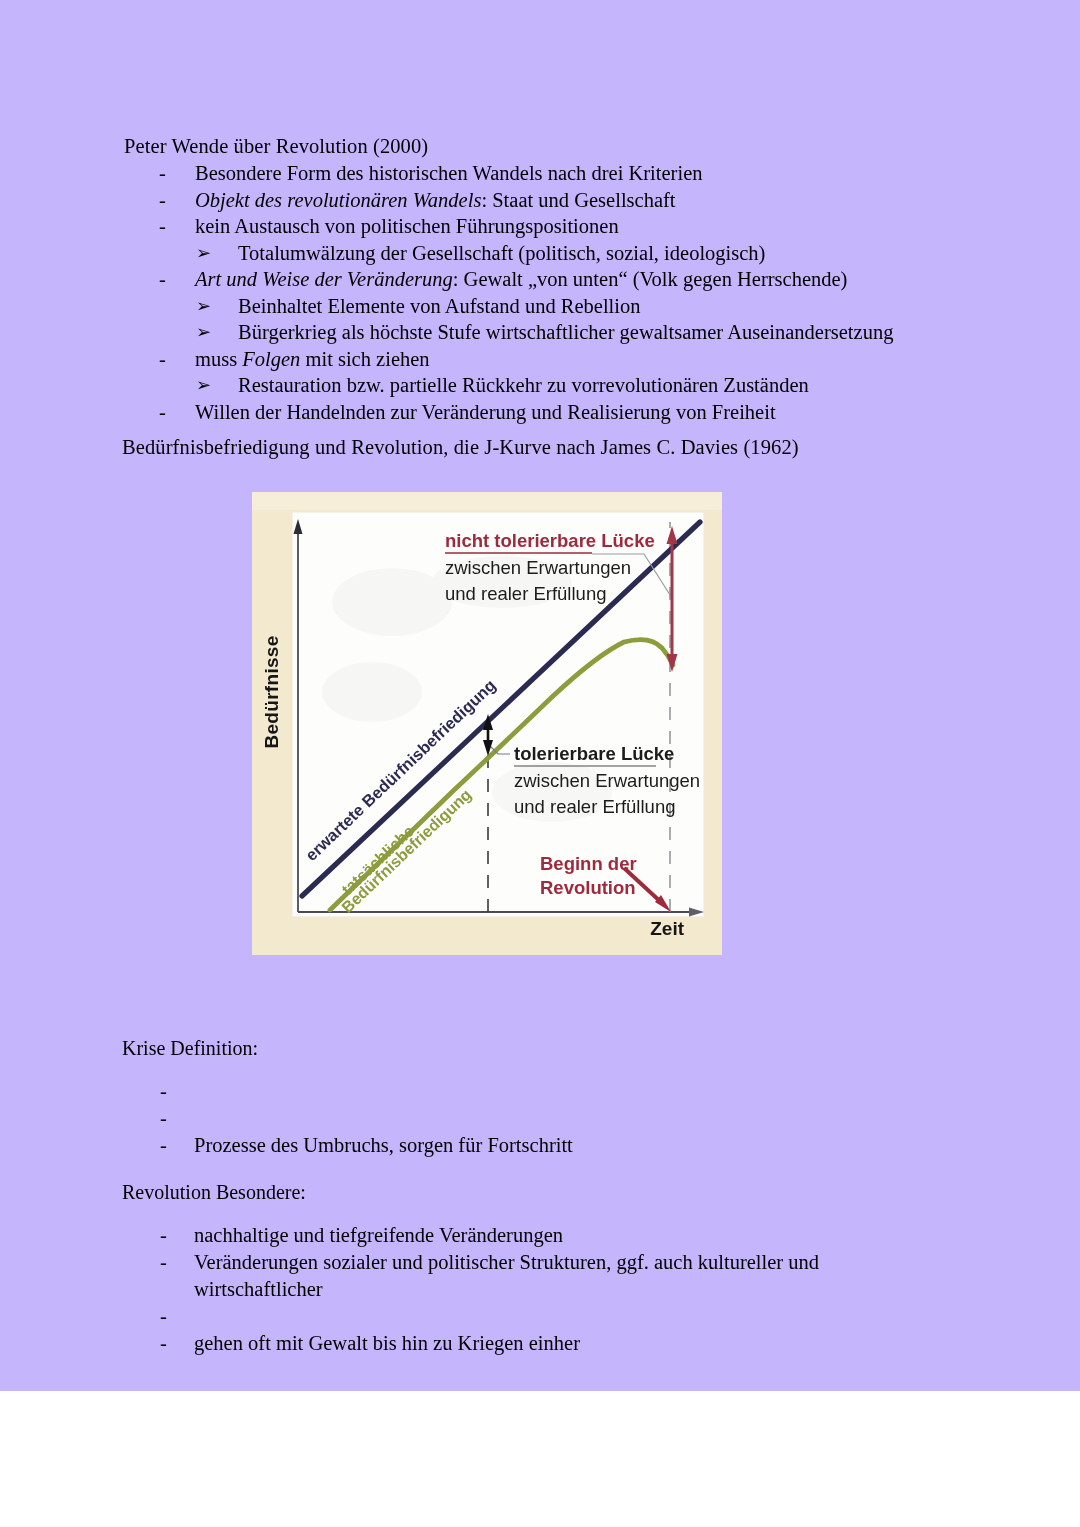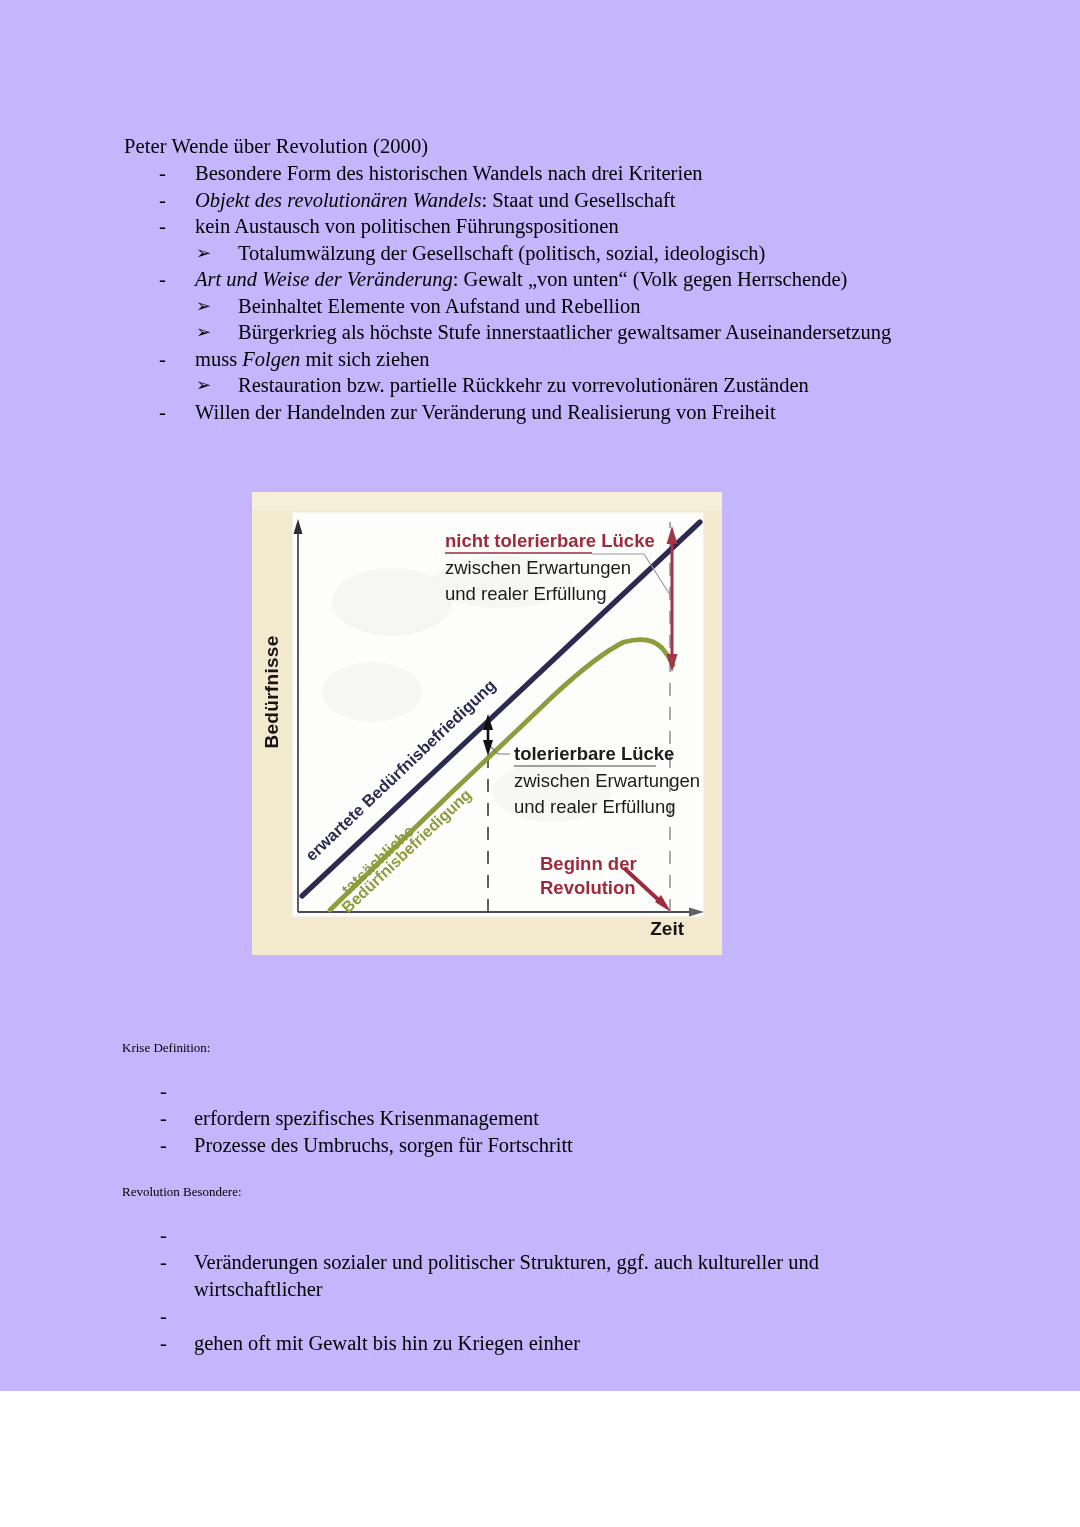--- a/index.html
+++ b/index.html
@@ -65,21 +65,21 @@
     padding-left: 72px;
     font-size: 18px;
     line-height: 26.5px;
   }
 
   .ital { font-style: italic; }
 
   
   .sec-heading {
     position: absolute;
-    font-size: 13px;
+    font-size: 20px;
     line-height: 26px;
     white-space: nowrap;
   }
   .sec-list {
     position: absolute;
     list-style: none;
     margin: 0;
     padding: 0;
   }
   .sec-list .bullet-row { line-height: 27px; }
@@ -123,36 +123,37 @@
       <li class="bullet-row lvl1">
         <span class="bullet-mark">-</span>
         <span class="bullet-text"><span class="ital">Art und Weise der Veränderung</span>: Gewalt „von unten“ (Volk gegen Herrschende)</span>
       </li>
       <li class="bullet-row lvl2">
         <span class="bullet-mark">➢</span>
         <span class="bullet-text">Beinhaltet Elemente von Aufstand und Rebellion</span>
       </li>
       <li class="bullet-row lvl2">
         <span class="bullet-mark">➢</span>
-        <span class="bullet-text">Bürgerkrieg als höchste Stufe innerstaatlicher gewaltsamer Auseinandersetzung</span>
+        <span class="bullet-text">Bürgerkrieg als höchste Stufe wirtschaftlicher gewaltsamer Auseinandersetzung</span>
       </li>
       <li class="bullet-row lvl1">
         <span class="bullet-mark">-</span>
         <span class="bullet-text">muss <span class="ital">Folgen</span> mit sich ziehen</span>
       </li>
       <li class="bullet-row lvl2">
         <span class="bullet-mark">➢</span>
         <span class="bullet-text">Restauration bzw. partielle Rückkehr zu vorrevolutionären Zuständen</span>
       </li>
       <li class="bullet-row lvl1">
         <span class="bullet-mark">-</span>
         <span class="bullet-text">Willen der Handelnden zur Veränderung und Realisierung von Freiheit</span>
       </li>
     </ul>
 
+  <div class="heading" style="left:122px; top:434px;">Bedürfnisbefriedigung und Revolution, die J-Kurve nach James C. Davies (1962)</div>
 
   <div class="figure">
     <svg width="470" height="463" viewBox="0 0 470 463" xmlns="http://www.w3.org/2000/svg">
 
       <rect x="0" y="0" width="470" height="463" fill="#f3e9cf"></rect>
 
       <rect x="0" y="0" width="470" height="18" fill="#f6eed8"></rect>
 
       <rect x="40" y="20" width="412" height="405" fill="#fdfdfb"></rect>
       <rect x="40" y="20" width="412" height="405" fill="none" stroke="#efe7d6" stroke-width="1"></rect>
@@ -216,33 +217,33 @@
   </div>
 
   <div class="sec-heading" style="left:122px; top:1035px;">Krise Definition:</div>
 
   <ul class="sec-list" id="list2" style="left:122px; top:1078px; width:840px;">
       <li class="bullet-row lvl1">
         <span class="bullet-mark">-</span>
       </li>
       <li class="bullet-row lvl1">
         <span class="bullet-mark">-</span>
-        <span class="bullet-text">erfordern spezifisches Krisenmanagement</span>
       </li>
       <li class="bullet-row lvl1">
         <span class="bullet-mark">-</span>
         <span class="bullet-text">Prozesse des Umbruchs, sorgen für Fortschritt</span>
       </li>
     </ul>
 
   <div class="sec-heading" style="left:122px; top:1179px;">Revolution Besondere:</div>
 
   <ul class="sec-list" id="list3" style="left:122px; top:1222px; width:840px;">
       <li class="bullet-row lvl1">
         <span class="bullet-mark">-</span>
+        <span class="bullet-text">nachhaltige und tiefgreifende Veränderungen</span>
       </li>
       <li class="bullet-row lvl1">
         <span class="bullet-mark">-</span>
         <span class="bullet-text">Veränderungen sozialer und politischer Strukturen, ggf. auch kultureller und wirtschaftlicher</span>
       </li>
       <li class="bullet-row lvl1">
         <span class="bullet-mark">-</span>
       </li>
       <li class="bullet-row lvl1">
         <span class="bullet-mark">-</span>

